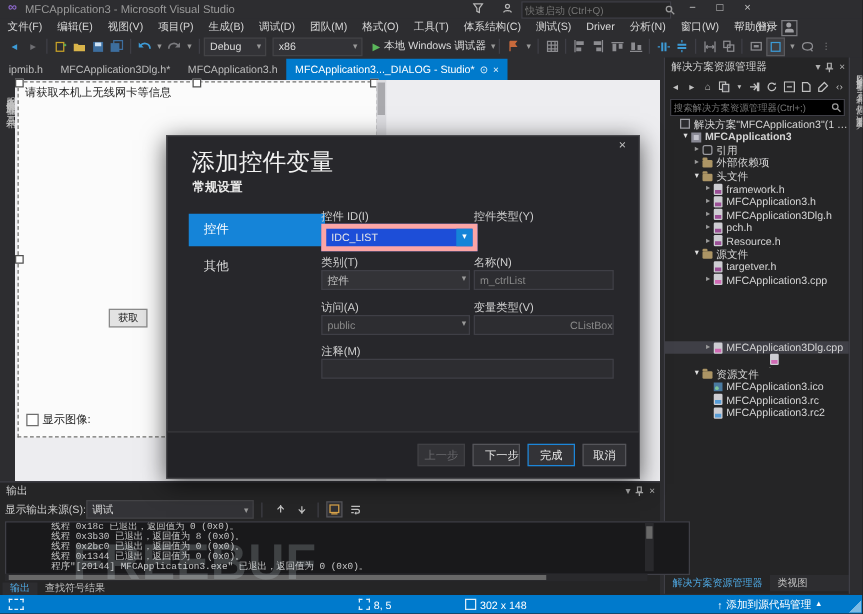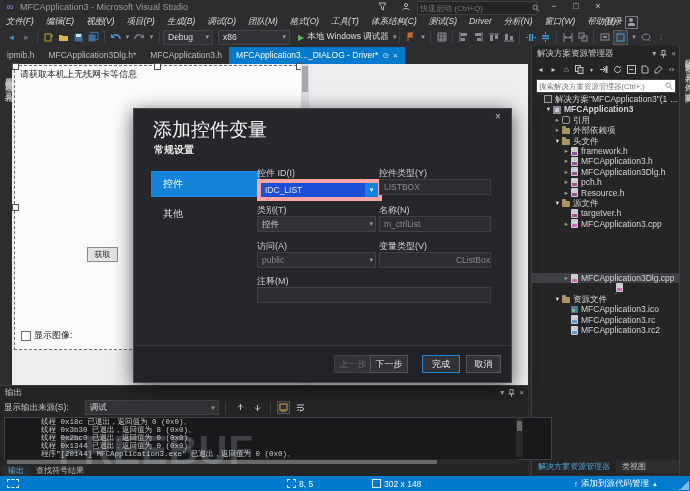--- a/index.html
+++ b/index.html
@@ -14,21 +14,21 @@
   #vs-logo{left:4px;top:1px;width:12px;height:12px;color:#8b67c9;font-weight:bold;font-size:10px;line-height:12px;text-align:center;}
   #win-title{left:20px;top:2px;color:#9a9a9a;font-size:9px;}
   .tb-ico{top:2px;width:12px;height:11px;text-align:center;color:#b6b6b6;}
   #quick-launch{left:417px;top:1px;width:118px;height:12px;background:#252526;border:1px solid #3f3f46;
      display:flex;align-items:center;}
   #quick-launch input{flex:1;background:transparent;border:0;outline:0;color:#8a8a8a;font-size:8px;
      font-family:inherit;padding:0 2px;height:10px;}
   .winbtn{top:0;width:18px;height:13px;text-align:center;color:#c8c8c8;font-size:9px;line-height:13px;}
 
   
-  #menubar{left:0;top:15px;width:690px;height:13px;display:flex;align-items:center;font-size:8.5px;color:#d8d8d8;font-style:italic;}
+  #menubar{left:0;top:15px;width:690px;height:13px;display:flex;align-items:center;font-size:8.5px;color:#d8d8d8;}
   .menu-item{padding:0 6px;line-height:13px;white-space:nowrap;}
   #signin{position:absolute;right:68px;top:0;line-height:13px;color:#d8d8d8;}
   #signin-avatar{position:absolute;right:52px;top:1px;width:11px;height:11px;border:1px solid #7a7a7e;}
   #signin-avatar:before{content:"";position:absolute;left:3px;top:1px;width:4px;height:4px;border-radius:50%;background:#a0a0a4;}
   #signin-avatar:after{content:"";position:absolute;left:1.5px;top:6px;width:7px;height:3px;border-radius:2px 2px 0 0;background:#a0a0a4;}
 
   
   #toolbar{left:0;top:28px;width:690px;height:18px;display:flex;align-items:center;font-size:8.5px;}
   .ti{width:13px;height:13px;margin:0 1px;flex:none;display:flex;align-items:center;justify-content:center;
       color:#c8c8c8;font-size:9px;}
@@ -83,21 +83,21 @@
   .wbtn.default{border:1px solid #1c86d9;}
 
   
   #solution{left:531px;top:46px;width:148px;height:429px;background:#252526;border-left:1px solid #3f3f46;}
   #se-header{position:absolute;left:0;top:0;width:100%;height:15px;display:flex;align-items:center;
      font-size:8.5px;color:#cccccc;padding-left:5px;box-sizing:border-box;}
   .hd-ico{margin-left:4px;color:#b0b0b0;font-size:8px;}
   #se-tools{position:absolute;left:2px;top:16px;width:144px;height:15px;display:flex;align-items:center;}
   .se-ti{width:11px;height:11px;margin:0 1.5px;border:1px solid transparent;display:flex;align-items:center;
      justify-content:center;color:#c0c0c0;font-size:8px;}
-  #se-search{position:absolute;left:4px;top:33px;width:138px;height:12px;background:#ffffff;border:1px solid #3f3f46;
+  #se-search{position:absolute;left:4px;top:33px;width:138px;height:12px;background:#000000;border:1px solid #3f3f46;
      display:flex;align-items:center;}
   #se-search input{flex:1;background:transparent;border:0;outline:0;color:#8a8a8a;font-size:7.5px;
      font-family:inherit;padding:0 2px;}
   #se-tree{position:absolute;left:0;top:48px;width:100%;bottom:16px;overflow:hidden;font-size:8.5px;}
   .tree-row{height:10.4px;line-height:10.4px;display:flex;align-items:center;white-space:nowrap;color:#d4d4d4;}
   .tree-row.selected{background:#3f3f46;}
   .tw{width:9px;flex:none;text-align:center;font-size:6.5px;color:#9a9a9a;}
   .tw.exp{color:#e0e0e0;}
   .fi{width:8px;height:8px;flex:none;margin:0 3px 0 0;position:relative;}
   .fi-solution-icon{border:1px solid #9a9aa0;width:6px;height:6px;background:#2d2d30;}
@@ -121,21 +121,21 @@
 
   
   #left-strip{left:0;top:64px;width:12px;height:321px;}
 
   
   #output{left:0;top:385px;width:528px;height:90px;background:#252526;border-top:1px solid #3f3f46;z-index:6;}
   #out-header{position:absolute;left:0;top:0;width:100%;height:13px;display:flex;align-items:center;
      font-size:8.5px;color:#cccccc;padding-left:5px;box-sizing:border-box;}
   #out-tools{position:absolute;left:4px;top:14px;width:520px;height:15px;display:flex;align-items:center;
      font-size:8.5px;color:#cccccc;}
-  #out-combo{width:128px;margin-left:16px;}
+  #out-combo{width:128px;margin-left:0;}
   .ot-ico{width:11px;height:11px;margin:0 2px;display:flex;align-items:center;justify-content:center;
      color:#c0c0c0;font-size:8px;border:1px solid transparent;}
   .ot-ico.hot{color:#d8a34a;border-color:#55555a;background:#303034;}
   #console{position:absolute;left:4px;top:31px;width:514px;height:41px;background:#19191b;border:1px solid #3f3f46;
      overflow:hidden;padding-left:32px;}
   .out-line{font-family:"Liberation Mono","DejaVu Sans Mono",monospace;font-size:7.5px;line-height:8.1px;
      color:#c8c8c8;padding-left:4px;white-space:nowrap;}
   #con-vscroll{position:absolute;right:5px;top:32px;width:7px;height:39px;background:#29292c;}
   #con-vscroll .thumb{position:absolute;left:1px;top:3px;width:5px;height:10px;background:#686868;}
   #con-hscroll{position:absolute;left:4px;top:73px;width:514px;height:6px;background:#29292c;}
@@ -360,21 +360,21 @@
         </svg>
       </div>
     <div class="ti" style="width:7px;color:#999;font-size:7px;margin-left:4px;">⋮</div>
   </div>
 
   <div id="tabbar" class="abs">
       <div class="dtab"><span>ipmib.h</span></div>
       <div class="dtab"><span>MFCApplication3Dlg.h*</span></div>
       <div class="dtab"><span>MFCApplication3.h</span></div>
       <div class="dtab active">
-        <span>MFCApplication3..._DIALOG - Driver*</span>
+        <span>MFCApplication3..._DIALOG - Studio*</span>
         <span class="tico">⊙</span>
         <span class="tico">×</span>
       </div>
     </div>
 
   <div id="left-strip" class="abs vstrip">
       <div class="vtab">服务器资源管理器</div>
       <div class="vtab">工具箱</div>
     </div>
 
@@ -403,23 +403,20 @@
 
     <div class="wnav sel" style="top:62px;">控件</div>
     <div class="wnav" style="top:92px;">其他</div>
 
     <div class="wlabel" style="left:123px;top:58px;">控件 ID(I)</div>
     <div class="wfield" id="f-id" style="left:123px;top:70px;width:113px;">
       <span>IDC_LIST</span>
       <span class="arrbox">▾</span>
     </div>
     <div class="wlabel" style="left:245px;top:58px;">控件类型(Y)</div>
-    <div class="wfield" style="left:245px;top:70px;width:106px;">
-      <span>LISTBOX</span>
-    </div>
 
     <div class="wlabel" style="left:123px;top:95px;">类别(T)</div>
     <div class="wfield combo2" style="left:123px;top:107px;width:113px;">
       <span>控件</span>
       <span class="arr">▾</span>
     </div>
     <div class="wlabel" style="left:245px;top:95px;">名称(N)</div>
     <div class="wfield" style="left:245px;top:107px;width:106px;">
       <span>m_ctrlList</span>
     </div>
@@ -434,21 +431,21 @@
       <span>CListBox</span>
     </div>
 
     <div class="wlabel" style="left:123px;top:166px;">注释(M)</div>
     <div class="wfield" style="left:123px;top:178px;width:228px;">
       <span></span>
     </div>
 
     <div id="wiz-footer">
       <div class="wbtn disabled" style="left:200px;width:36px;">上一步</div>
-      <div class="wbtn" style="left:236px;width:36px;">下一步</div>
+      <div class="wbtn" style="left:244px;width:36px;text-align:right;">下一步</div>
       <div class="wbtn default" style="left:288px;width:36px;">完成</div>
       <div class="wbtn" style="left:332px;width:33px;">取消</div>
     </div>
   </div>
 
   <div id="solution" class="abs">
     <div id="se-header">
       <span class="ellip" style="max-width:100px;">解决方案资源管理器</span>
       <span class="hd-ico" style="margin-left:auto;">▾</span>
       <span class="hd-ico">

